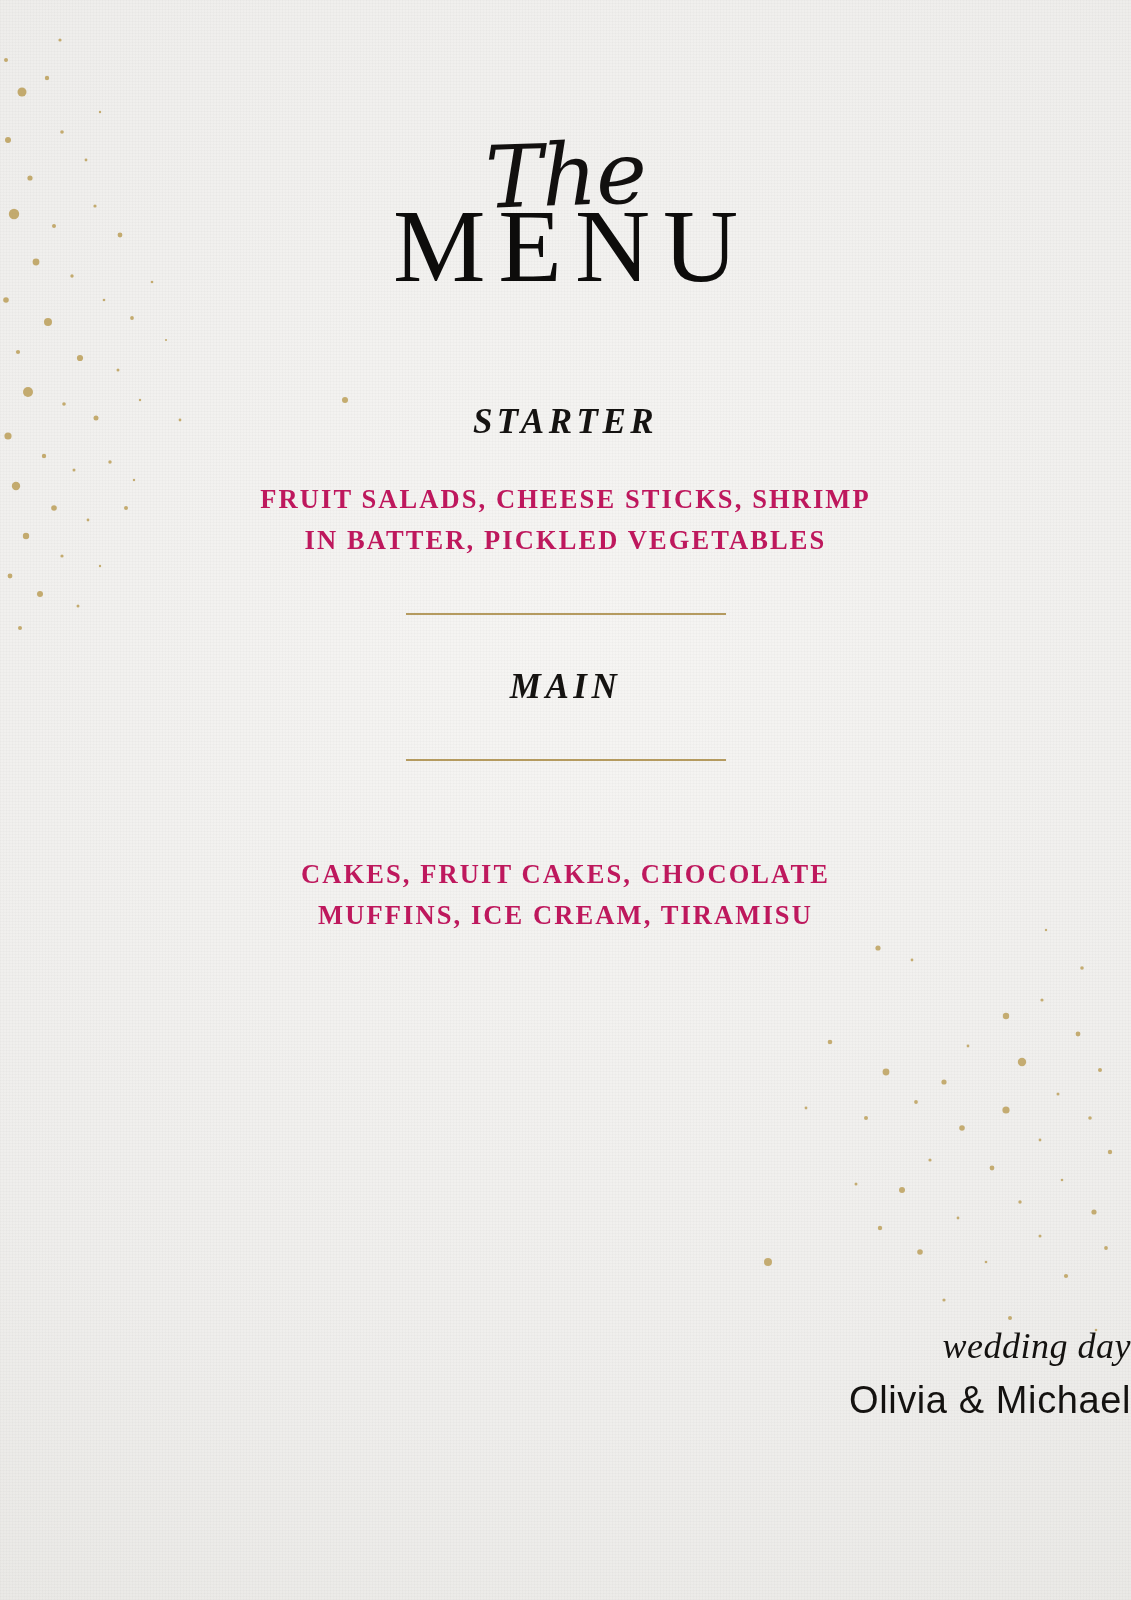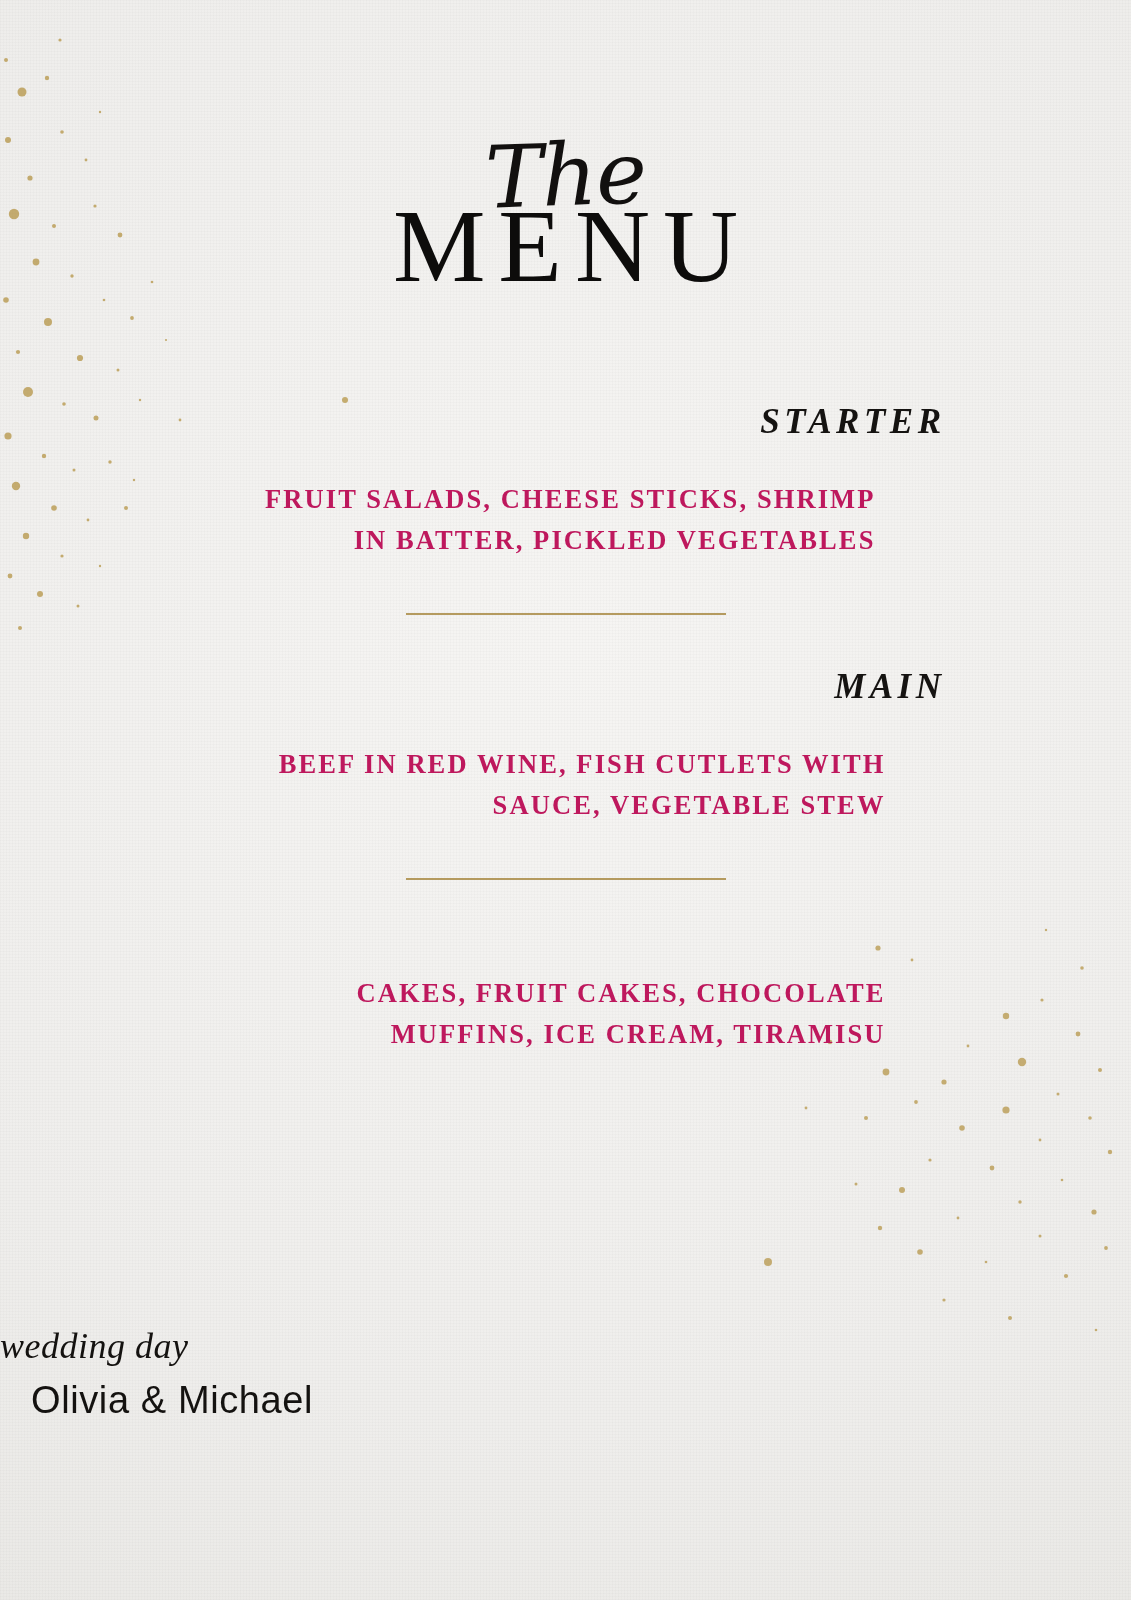--- a/index.html
+++ b/index.html
@@ -73,21 +73,21 @@
   .sections {
     margin-top: 104px;
     width: 760px;
     display: flex;
     flex-direction: column;
     align-items: center;
   }
 
   .section {
     width: 100%;
-    text-align: right;
+    text-align: center;
   }
   .section-heading {
     font-family: "Liberation Serif", serif;
     font-style: italic;
     font-weight: 700;
     font-size: 35px;
     letter-spacing: 4.5px;
     color: #151311;
     margin: 0;
   }
@@ -112,21 +112,21 @@
 
   .sect-starter .section-items { max-width: 620px; }
   .sect-main { margin-top: 6px; }
   .sect-dessert { margin-top: 10px; }
 
   .signature {
     position: absolute;
     left: 0;
     right: 0;
     top: 1325px;
-    text-align: left;
+    text-align: right;
   }
   .sig-line1 {
     font-family: "Liberation Serif", serif;
     font-style: italic;
     font-size: 36px;
     color: #141210;
     letter-spacing: 0.5px;
     display: block;
   }
   .sig-line2 {
@@ -250,21 +250,20 @@
 
     <div class="section sect-starter">
       <h2 class="section-heading">STARTER</h2>
       <p class="section-items">FRUIT SALADS, CHEESE STICKS, SHRIMP IN BATTER, PICKLED VEGETABLES</p>
     </div>
 
     <div class="divider"></div>
 
     <div class="section sect-main">
       <h2 class="section-heading">MAIN</h2>
-      <p class="section-items">BEEF IN RED WINE, FISH CUTLETS WITH SAUCE, VEGETABLE STEW</p>
     </div>
 
     <div class="divider"></div>
 
     <div class="section sect-dessert">
       <p class="section-items">CAKES, FRUIT CAKES, CHOCOLATE MUFFINS, ICE CREAM, TIRAMISU</p>
     </div>
 
   </div>
 

